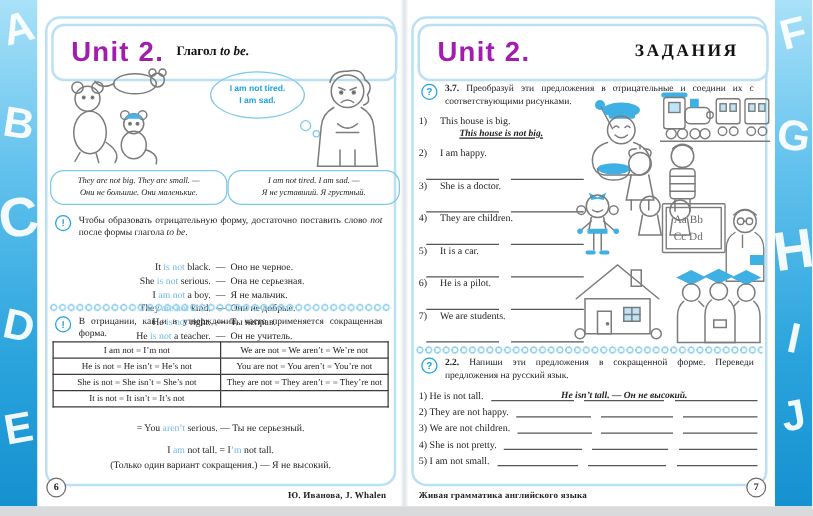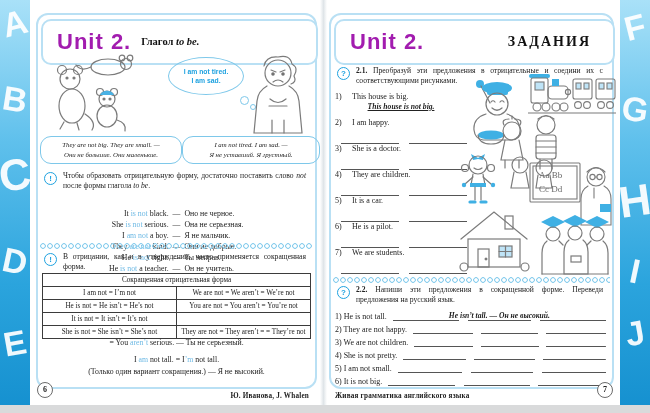--- a/index.html
+++ b/index.html
@@ -222,38 +222,35 @@
 
     <div class="scallop" style="top:243px"></div>
 
     <div class="note" style="left:14px;top:252px;width:262px">
       <span class="note-icon">!</span>
       <span class="note-text">В отрицании, как и в утверждении, часто применяется сокращенная форма.</span>
     </div>
 
     <table class="tbl" style="top:273px">
       <tbody>
-          <tr>
-            <th colspan="2">Сокращенная отрицательная форма</th>
-          </tr>
       <tr>
         <td style="width:50%">I am not = I’m not</td>
             <td>We are not = We aren’t = We’re not</td>
           </tr>
       <tr>
         <td>He is not = He isn’t = He’s not</td>
             <td>You are not = You aren’t = You’re not</td>
           </tr>
       <tr>
+        <td>She is not = She isn’t = She’s not</td>
+            <td style="width:50%">They are not = They aren’t = = They’re not</td>
+          </tr>
+      <tr>
         <td>It is not = It isn’t = It’s not</td>
             <td></td>
-          </tr>
-      <tr>
-        <td>She is not = She isn’t = She’s not</td>
-            <td style="width:50%">They are not = They aren’t = = They’re not</td>
           </tr>
     </tbody>
       </table>
 
     <div class="contract" style="top:337px">
       <div><span>= You </span><span class="hl">aren’t</span><span> serious. — Ты не серьезный.</span></div>
       <div class="gap"></div>
       <div><span>I </span><span class="hl">am</span><span> not tall. = I</span><span class="hl">’m</span><span> not tall.</span></div>
       <div><span>(Только один вариант сокращения.) — Я не высокий.</span></div>
     </div>
@@ -266,21 +263,21 @@
     <div class="frame"></div>
 
     <div class="unit-box" style="width:277px;">
       <span class="unit-label">Unit 2.</span>
       <span class="tasks-title">ЗАДАНИЯ</span>
     </div>
 
     <div class="note" style="left:14px;top:66px;width:266px">
       <span class="note-icon">?</span>
       <span class="note-text">
-        <span class="tasknum">2.1.</span>&nbsp;<span>Преобразуй эти предложения в отрицательные и соедини их с соответствующими рисунками.</span>
+        <span class="tasknum">3.7.</span>&nbsp;<span>Преобразуй эти предложения в отрицательные и соедини их с соответствующими рисунками.</span>
       </span>
     </div>
 
     <div class="t1-item" style="top:92px">
       <div class="t1-head">
           <span class="t1-num">1)</span>
           <span>This house is big.</span>
         </div>
       <div class="t1-answer">This house is not big.</div>
     </div>
@@ -487,24 +484,20 @@
         <span class="t2-blank"></span>
       </div>
       <div class="t2-row">
         <span class="t2-sent"><span>4)</span> <span>She is not pretty.</span></span>
         <span class="t2-blank"></span>
       </div>
       <div class="t2-row">
         <span class="t2-sent"><span>5)</span> <span>I am not small.</span></span>
         <span class="t2-blank"></span>
       </div>
-      <div class="t2-row">
-        <span class="t2-sent"><span>6)</span> <span>It is not big.</span></span>
-        <span class="t2-blank"></span>
-      </div>
     </div>
 
     <div class="footer-text" style="left:12px;top:392px">Живая грамматика английского языка</div>
     <div class="pagenum" style="right:7px;top:382px">7</div>
   </div>
 
   <div class="gutter"></div>
   <div class="bottom-bar"></div>
 </div>
 

